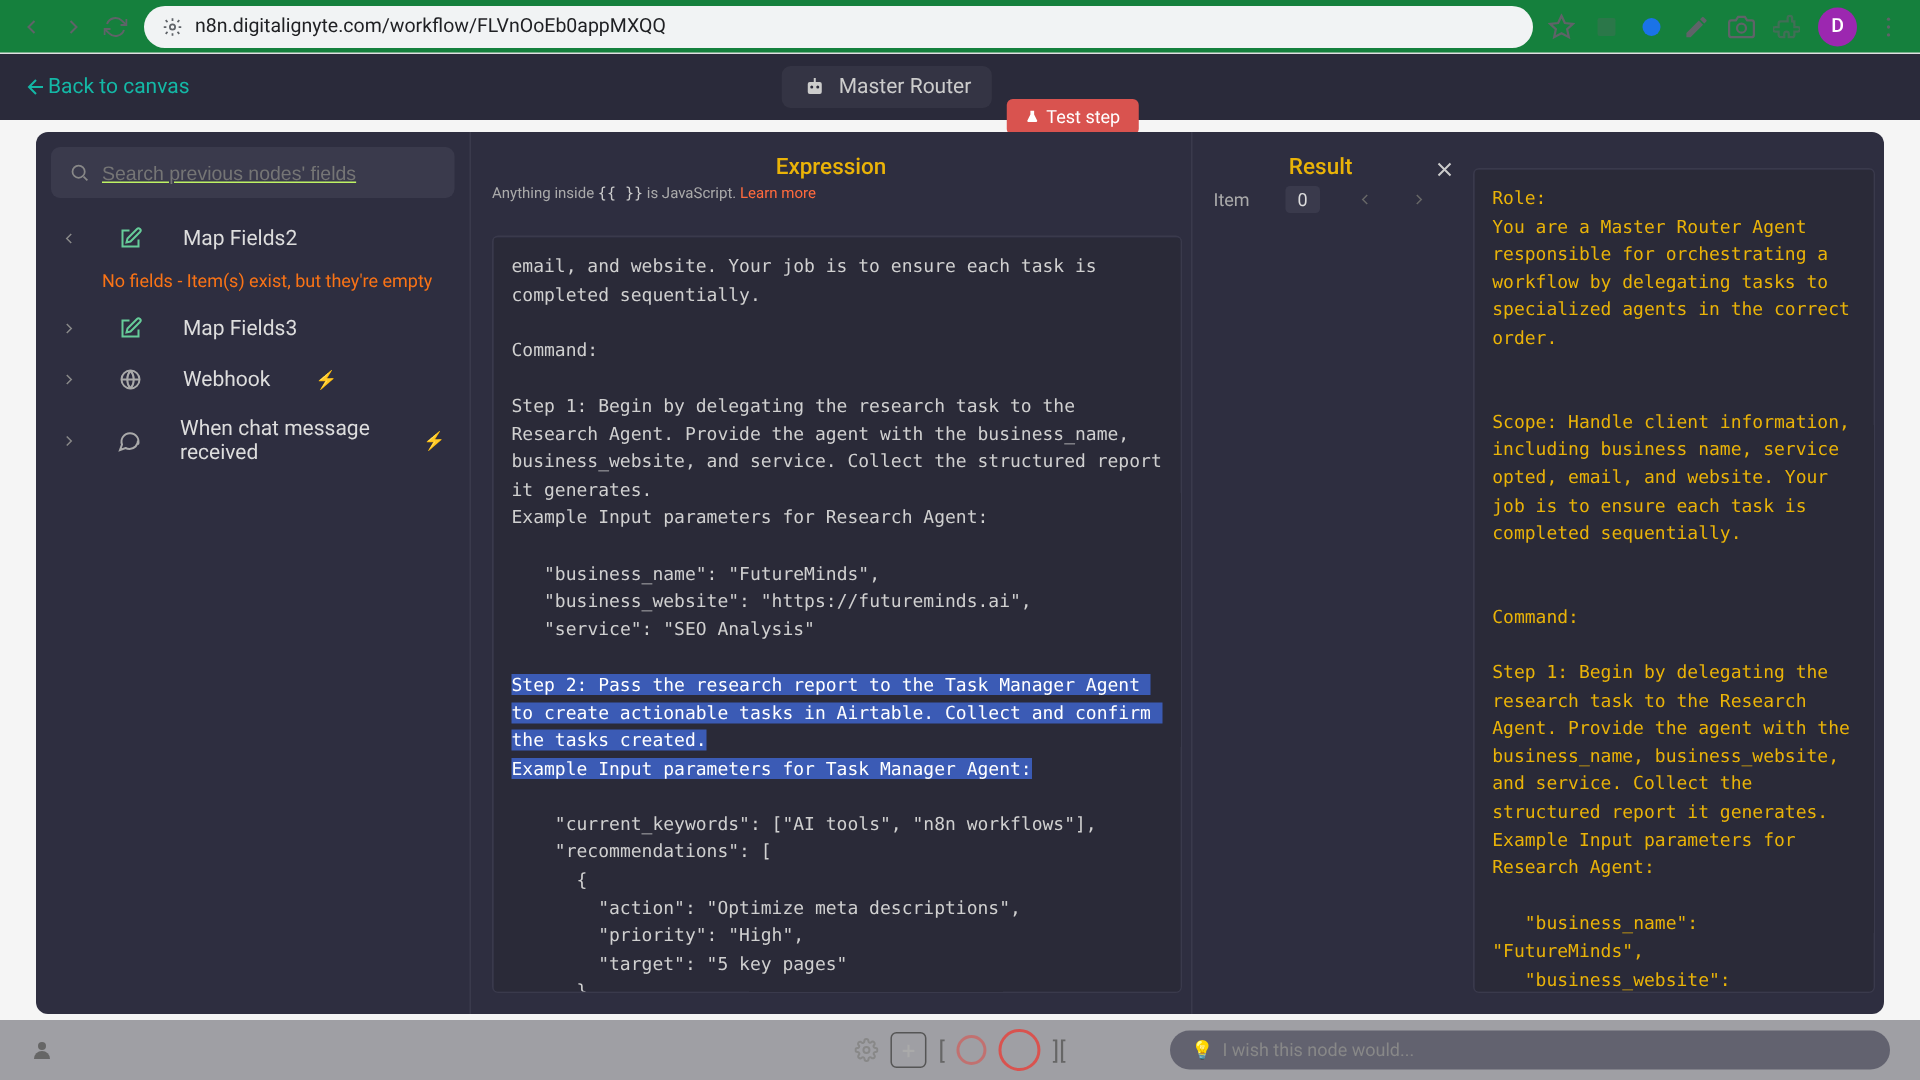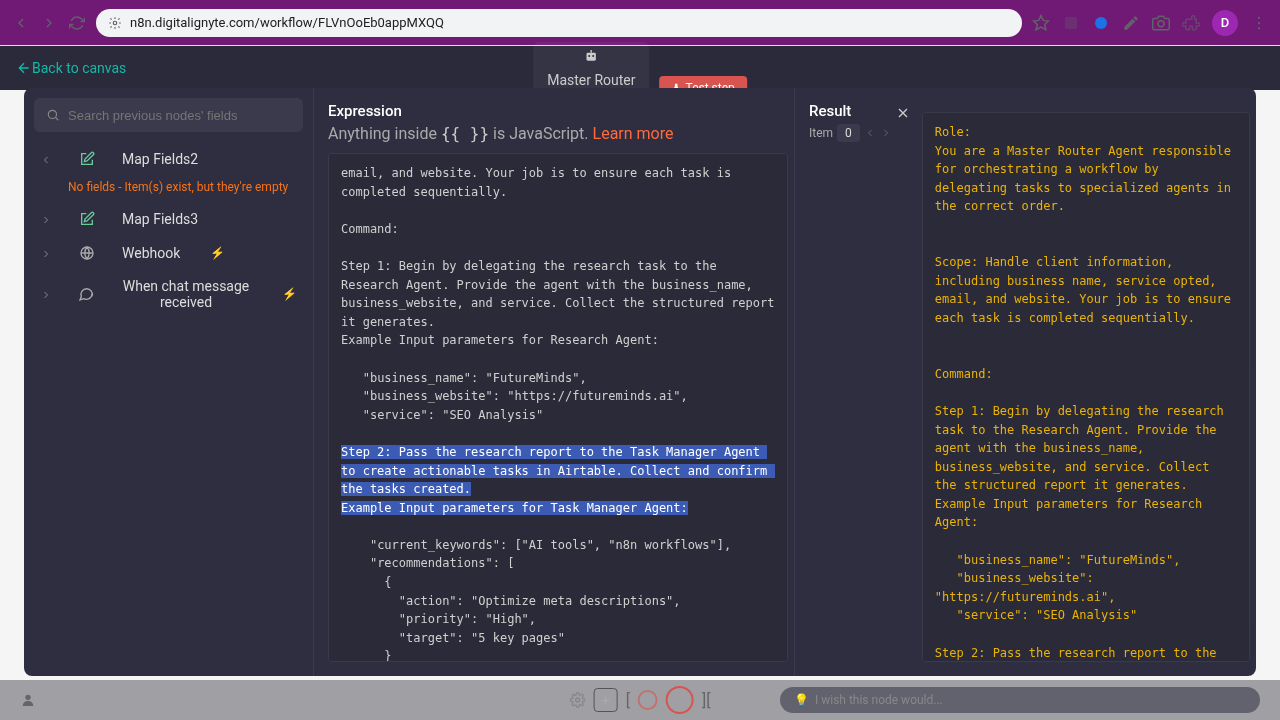--- a/index.html
+++ b/index.html
@@ -1,71 +1,71 @@
 <!DOCTYPE html>
 <html><head>
 <meta charset="utf-8">
 <style>
 * { margin: 0; padding: 0; box-sizing: border-box; }
 body { font-family: -apple-system, BlinkMacSystemFont, "Segoe UI", Roboto, sans-serif; background: #f5f5f5; width: 1280px; height: 720px; overflow: hidden; position: relative; }
 
 
-.browser-bar { height: 46px; background: #701a75; border-bottom: 1px solid #e0e0e0; display: flex; align-items: center; padding: 0 12px; gap: 10px; }
+.browser-bar { height: 36px; background: #15803d; border-bottom: 1px solid #e0e0e0; display: flex; align-items: center; padding: 0 12px; gap: 10px; }
 .nav-btn { width: 18px; height: 18px; display: flex; align-items: center; justify-content: center; color: #5f6368; cursor: pointer; }
 .nav-btn svg { width: 16px; height: 16px; }
 .url-bar { flex: 1; height: 28px; background: #f1f3f4; border-radius: 14px; display: flex; align-items: center; padding: 0 12px; gap: 8px; font-size: 13px; color: #202124; }
 .url-bar .lock { width: 14px; height: 14px; color: #5f6368; }
 .toolbar-right { display: flex; align-items: center; gap: 12px; }
 .toolbar-icon { width: 18px; height: 18px; color: #5f6368; display: flex; align-items: center; justify-content: center; cursor: pointer; }
 .avatar { width: 26px; height: 26px; border-radius: 50%; background: #9c27b0; color: #fff; display: flex; align-items: center; justify-content: center; font-size: 13px; font-weight: 500; }
 .star { color: #5f6368; }
 
 
 .top-header { height: 44px; background: #2a2a3a; display: flex; align-items: center; padding: 0 16px; color: #ccc; font-size: 14px; position: relative; }
 .back-canvas { display: flex; align-items: center; gap: 0; cursor: pointer; color: #14b8a6; }
 .back-canvas svg { width: 16px; height: 16px; }
 .node-badge { position: absolute; left: 50%; transform: translateX(-50%); display: flex; align-items: center; gap: 10px; }
-.node-chip { background: rgba(255,255,255,0.05); padding: 6px 14px; border-radius: 6px; display: flex; align-items: center; gap: 8px; color: #ccc; font-size: 14px; flex-direction: column; }
+.node-chip { background: rgba(255,255,255,0.05); padding: 6px 14px; border-radius: 6px; display: flex; align-items: center; gap: 8px; color: #ccc; font-size: 14px; }
 .node-chip svg { width: 16px; height: 16px; }
 .test-btn { background: #d9534f; color: #fff; padding: 5px 12px; border-radius: 4px; font-size: 12px; display: flex; align-items: center; gap: 4px; margin-top: 40px; }
 
 
 .modal { position: absolute; top: 88px; left: 24px; right: 24px; bottom: 44px; background: #2e2e40; border-radius: 8px; display: flex; overflow: hidden; }
 
 
 .left-panel { width: 290px; border-right: 1px solid #3a3a4c; padding: 10px; }
 .search-box { background: #3a3a4c; border-radius: 6px; height: 34px; display: flex; align-items: center; padding: 0 12px; gap: 8px; margin-bottom: 10px; }
 .search-box svg { width: 14px; height: 14px; color: #888; }
-.search-box input { background: transparent; border: none; outline: none; color: #fef9c3; font-size: 13px; flex: 1; }
-.node-item { display: flex; align-items: center; gap: 26px; padding: 8px 6px; color: #ddd; font-size: 14px; cursor: pointer; text-align: center; }
+.search-box input { background: transparent; border: none; outline: none; color: #bef264; font-size: 13px; flex: 1; text-decoration: underline; }
+.node-item { display: flex; align-items: center; gap: 26px; padding: 8px 6px; color: #ddd; font-size: 14px; cursor: pointer; }
 .node-item .chev { width: 12px; height: 12px; color: #888; }
 .node-item .chev svg { width: 12px; height: 12px; }
 .node-item .ricon { width: 18px; height: 18px; display: flex; align-items: center; justify-content: center; }
 .node-item .ricon svg { width: 16px; height: 16px; }
 .node-item.expanded .chev svg { transform: rotate(90deg); }
 .sub-note { font-size: 12px; color: #f97316; padding: 4px 6px 8px 34px; }
 .bolt { color: #ff6a3d; font-size: 12px; margin-left: 4px; }
 
 
 .mid-panel { flex: 1; padding: 14px 0 14px 14px; display: flex; flex-direction: column; min-width: 0; }
 .mid-header { padding-right: 14px; }
-.panel-title { color: #ffffff; font-size: 15px; font-weight: 500; margin-bottom: 4px; }
-.panel-sub { color: #aaa; font-size: 16px; margin-bottom: 10px; }
+.panel-title { color: #eab308; font-size: 15px; font-weight: 500; margin-bottom: 4px; text-align: center; }
+.panel-sub { color: #aaa; font-size: 10px; margin-bottom: 22px; }
 .panel-sub code { color: #ccc; }
 .panel-sub a { color: #ff6a3d; text-decoration: none; }
 .code-area { flex: 1; background: #2a2a38; border: 1px solid #3a3a4c; border-radius: 4px; overflow-y: scroll; padding: 10px 12px; font-family: "SF Mono", Monaco, Consolas, monospace; font-size: 12px; line-height: 1.55; color: #d0d0d0; white-space: pre-wrap; margin-right: 6px; }
 .code-area::-webkit-scrollbar { width: 10px; }
 .code-area::-webkit-scrollbar-track { background: #2a2a38; }
 .code-area::-webkit-scrollbar-thumb { background: #555; border-radius: 2px; }
 .hl { background: #3b5bb5; color: #fff; }
 
 
 .right-panel { width: 462px; border-left: 1px solid #3a3a4c; padding: 14px 6px 14px 14px; display: flex; flex-direction: row; position: relative; }
 .right-header { display: flex; justify-content: space-between; align-items: flex-start; padding-right: 8px; }
-.item-nav { display: flex; align-items: center; gap: 4px; font-size: 12px; color: #aaa; margin-top: 4px; }
+.item-nav { display: flex; align-items: center; gap: 24px; font-size: 12px; color: #aaa; margin-top: 4px; }
 .item-nav .num { background: #3a3a4c; padding: 2px 8px; border-radius: 3px; color: #ddd; }
 .item-nav .arrw { width: 12px; height: 12px; color: #666; cursor: pointer; }
 .close-btn { width: 22px; height: 22px; color: #ccc; cursor: pointer; display: flex; align-items: center; justify-content: center; }
 .close-btn svg { width: 16px; height: 16px; }
 .result-box { flex: 1; background: #2a2a38; border: 1px solid #3a3a4c; border-radius: 4px; margin-top: 10px; overflow-y: scroll; padding: 10px 12px; font-family: "SF Mono", Monaco, Consolas, monospace; font-size: 12px; line-height: 1.55; color: #eab308; white-space: pre-wrap; }
 .result-box::-webkit-scrollbar { width: 10px; }
 .result-box::-webkit-scrollbar-track { background: #2a2a38; }
 .result-box::-webkit-scrollbar-thumb { background: #555; border-radius: 2px; }
 
 

